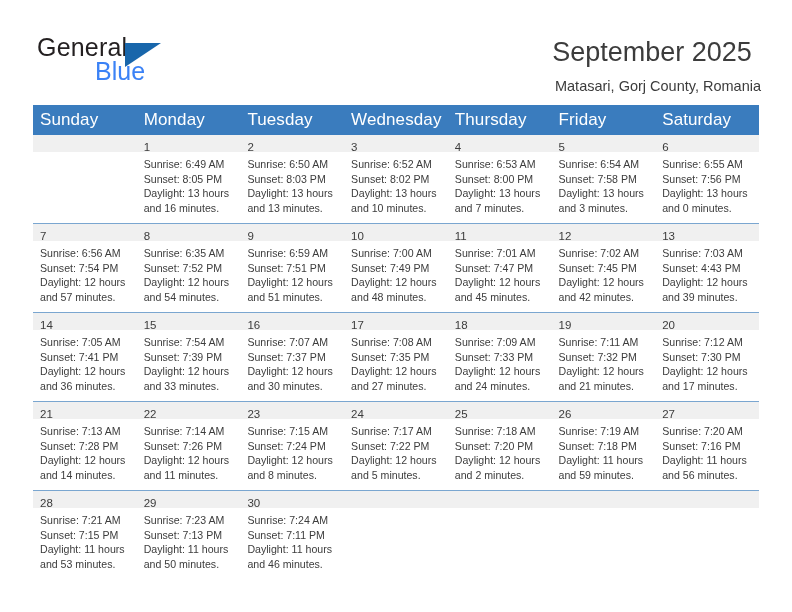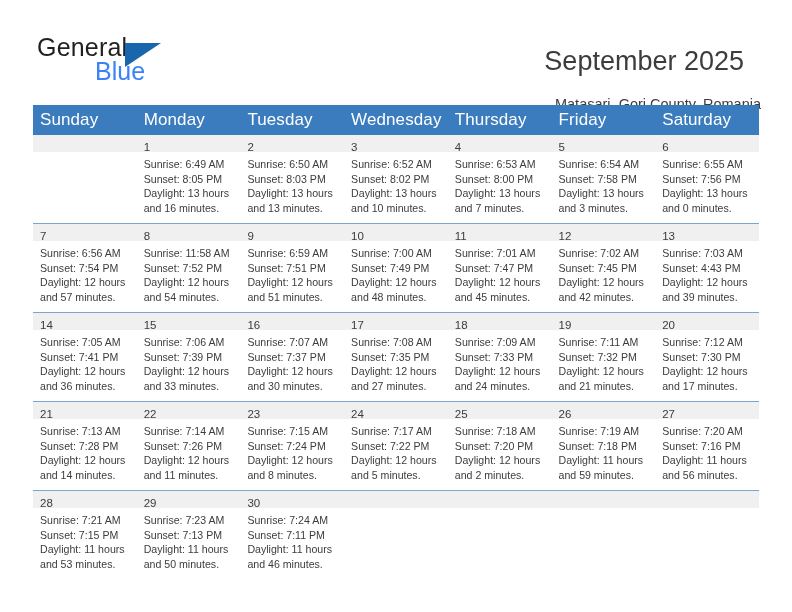--- a/index.html
+++ b/index.html
@@ -71,21 +71,21 @@
     right: 35px;
     top: 28px;
     text-align: right;
   }
   .cal-title {
     font-size: 27px;
     color: #3c3c3c;
     line-height: 32px;
     white-space: nowrap;
     font-weight: normal;
-    margin: 17px;
+    margin: 8px;
     text-align: center;
   }
   .cal-subtitle {
     font-size: 14.5px;
     color: #3c3c3c;
     line-height: 20px;
     margin-top: 7px;
     white-space: nowrap;
     margin-left: 12px;
   }
@@ -265,21 +265,21 @@
                 <div>Sunset: 7:54 PM</div>
                 <div>Daylight: 12 hours</div>
                 <div>and 57 minutes.</div>
               </div>
             </div>
           </td>
           <td>
             <div class="cell">
               <div class="daynum-strip"><span class="daynum">8</span></div>
               <div class="cell-body">
-                <div>Sunrise: 11:58 AM</div>
+                <div>Sunrise: 6:35 AM</div>
                 <div>Sunset: 7:52 PM</div>
                 <div>Daylight: 12 hours</div>
                 <div>and 54 minutes.</div>
               </div>
             </div>
           </td>
           <td>
             <div class="cell">
               <div class="daynum-strip"><span class="daynum">9</span></div>
               <div class="cell-body">
@@ -344,21 +344,21 @@
                 <div>Sunset: 7:41 PM</div>
                 <div>Daylight: 12 hours</div>
                 <div>and 36 minutes.</div>
               </div>
             </div>
           </td>
           <td>
             <div class="cell">
               <div class="daynum-strip"><span class="daynum">15</span></div>
               <div class="cell-body">
-                <div>Sunrise: 7:06 AM</div>
+                <div>Sunrise: 7:54 AM</div>
                 <div>Sunset: 7:39 PM</div>
                 <div>Daylight: 12 hours</div>
                 <div>and 33 minutes.</div>
               </div>
             </div>
           </td>
           <td>
             <div class="cell">
               <div class="daynum-strip"><span class="daynum">16</span></div>
               <div class="cell-body">

